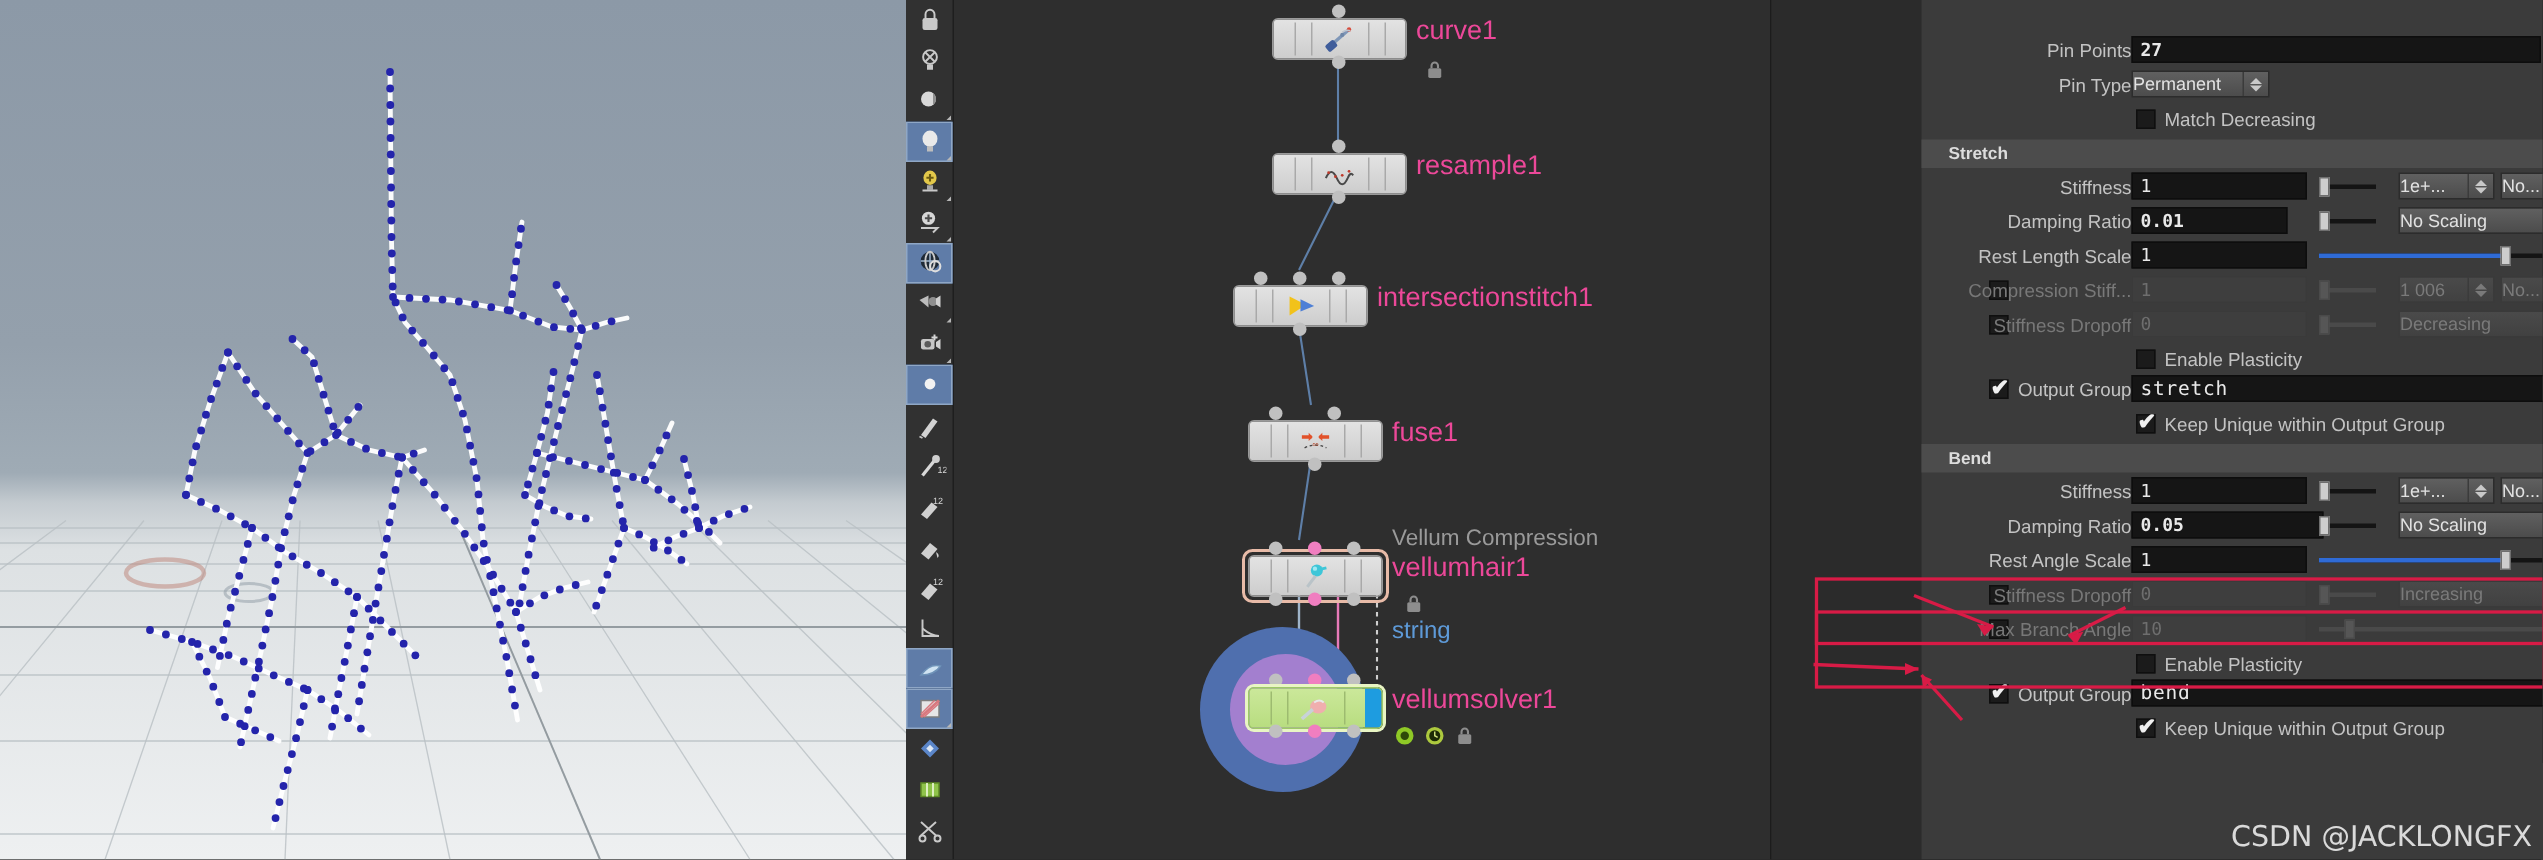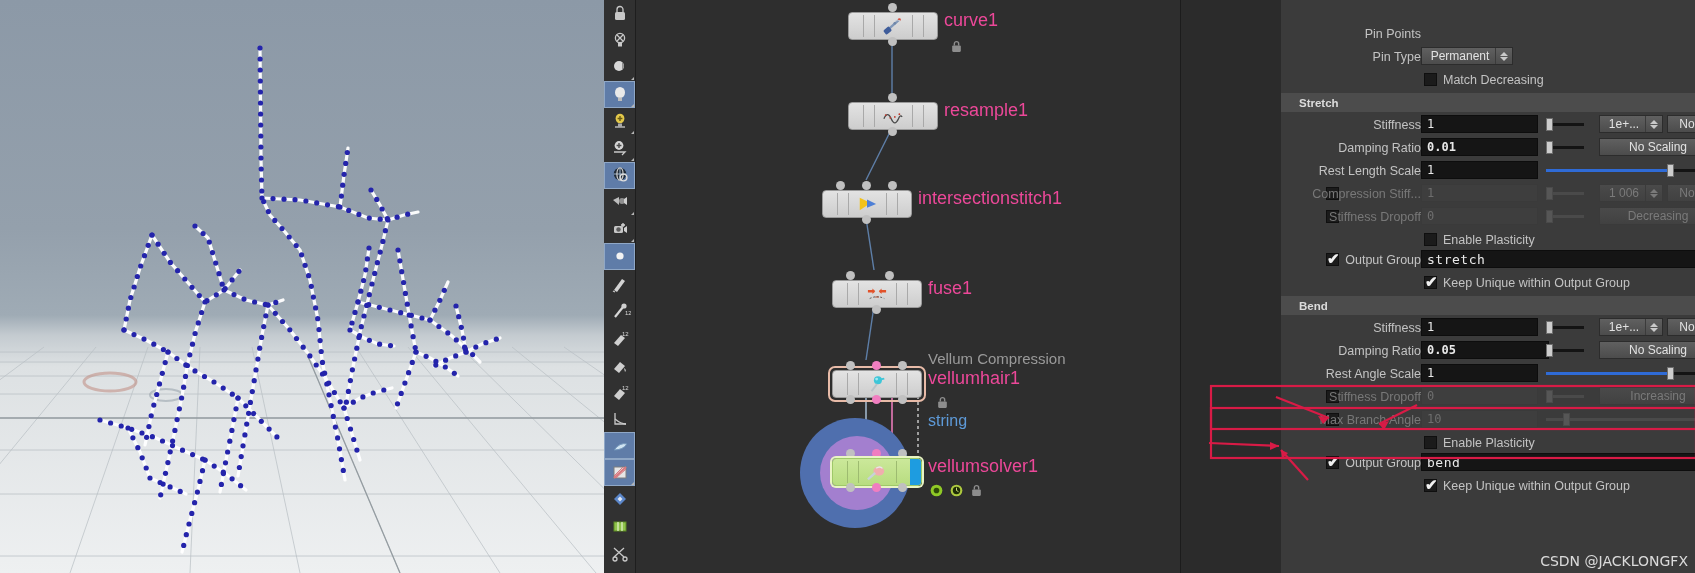--- a/index.html
+++ b/index.html
@@ -50,36 +50,36 @@
     color:#e9e9e9;font-family:"DejaVu Sans Mono",monospace;font-size:12px;
     display:flex;align-items:center;padding-left:5px;}
   .field.dim{background:#3e3e3e;border-color:#3a3a3a;color:#6e6e6e;}
   .field.bold{font-weight:bold;}
   .slider{position:absolute;height:3px;background:#141414;}
   .slider .fill{position:absolute;left:0;top:0;height:3px;background:#2f6bd6;}
   .slider .knob{position:absolute;top:-5px;width:7px;height:13px;background:#cdcdcd;border:1px solid #6e6e6e;box-sizing:border-box;}
   .slider.dim{background:#4a4a4a;}
   .slider.dim .knob{background:#565656;border-color:#4a4a4a;}
   .menu{position:absolute;background:linear-gradient(180deg,#606060,#4c4c4c);border:1px solid #2c2c2c;
-    box-sizing:border-box;color:#e2e2e2;font-size:12px;display:flex;align-items:center;justify-content:center;}
+    box-sizing:border-box;color:#e2e2e2;font-size:12px;display:flex;align-items:center;justify-content:flex-start;}
   .menu.dim{background:linear-gradient(180deg,#4a4a4a,#414141);color:#7a7a7a;border-color:#3a3a3a;}
   .spin{position:absolute;top:0;bottom:0;width:16px;border-left:1px solid #3b3b3b;
     display:flex;flex-direction:column;align-items:center;justify-content:center;gap:1px;}
   .spin i{display:block;width:0;height:0;border-left:4px solid transparent;border-right:4px solid transparent;}
   .spin i.u{border-bottom:4px solid #c9c9c9;}
   .spin i.d{border-top:4px solid #c9c9c9;}
   .spin.dim i.u{border-bottom-color:#7a7a7a;}
   .spin.dim i.d{border-top-color:#7a7a7a;}
   .cbox{position:absolute;width:13px;height:13px;background:#1b1b1b;border:1px solid #0f0f0f;box-sizing:border-box;}
   .ckmark{position:absolute;color:#f0f0f0;font-size:15px;line-height:13px;font-weight:bold;}
   .cblabel{position:absolute;color:#c3c3c3;font-size:12.5px;}
 
   
   .anno{position:absolute;left:0;top:0;pointer-events:none;}
-  .watermark{position:absolute;right:8px;bottom:4px;color:#e8e8e8;font-size:14px;
+  .watermark{position:absolute;right:8px;bottom:4px;color:#e8e8e8;font-size:19px;
     font-family:"DejaVu Sans",sans-serif;opacity:.92;white-space:nowrap;}
 </style>
 </head>
 <body>
 
 <div class="app">
 
   <div class="viewport">
     <svg class="vp-svg" width="604" height="573">
       <defs>
@@ -794,20 +794,21 @@
         <rect x="2" y="5" width="8" height="6" rx="1" fill="#8d8d8d"></rect>
         <path d="M4 5 V3.5 a2 2 0 0 1 4 0 V5" stroke="#8d8d8d" stroke-width="1.3" fill="none"></path>
       </svg>
     </div>
   </div>
 
   <div class="params">
     <div class="pm-gutter"></div>
     <div class="pm-body" id="pm-body">
         <div class="lbl" style="top:27px;right:275px;">Pin Points</div>
+        <div class="field bold" style="left:140px;top:24px;width:273px;height:18px;">27</div>
         <div class="lbl" style="top:50px;right:275px;">Pin Type</div>
         <div class="menu" style="left:140px;top:47px;width:92px;height:18px;">
           <span style="padding-right:14px;white-space:nowrap;overflow:hidden;">Permanent</span>
           <div class="spin" style="right:0;">
             <i class="u"></i>
             <i class="d"></i>
           </div>
         </div>
         <div class="cbox" style="left:143px;top:73px;"></div>
         <div class="cblabel" style="left:162px;top:73px;">Match Decreasing</div>
@@ -822,21 +823,21 @@
           <span style="padding-right:14px;white-space:nowrap;overflow:hidden;">1e+...</span>
           <div class="spin" style="right:0;">
             <i class="u"></i>
             <i class="d"></i>
           </div>
         </div>
         <div class="menu" style="left:386px;top:115px;width:64px;height:18px;">
           <span style="padding-right:14px;white-space:nowrap;overflow:hidden;">No...</span>
         </div>
         <div class="lbl" style="top:141px;right:275px;">Damping Ratio</div>
-        <div class="field bold" style="left:140px;top:138px;width:117px;height:18px;">0.01</div>
+        <div class="field bold" style="left:140px;top:138px;width:104px;height:18px;">0.01</div>
         <div class="slider" style="left:265px;top:146px;width:38px;">
           <div class="fill" style="width:1.9px;"></div>
           <div class="knob" style="left:0px;"></div>
         </div>
         <div class="menu" style="left:318px;top:138px;width:132px;height:18px;">
           <span style="padding-right:14px;white-space:nowrap;overflow:hidden;">No Scaling</span>
         </div>
         <div class="lbl" style="top:164px;right:275px;">Rest Length Scale</div>
         <div class="field" style="left:140px;top:161px;width:117px;height:18px;">1</div>
         <div class="slider" style="left:265px;top:169px;width:248px;">

